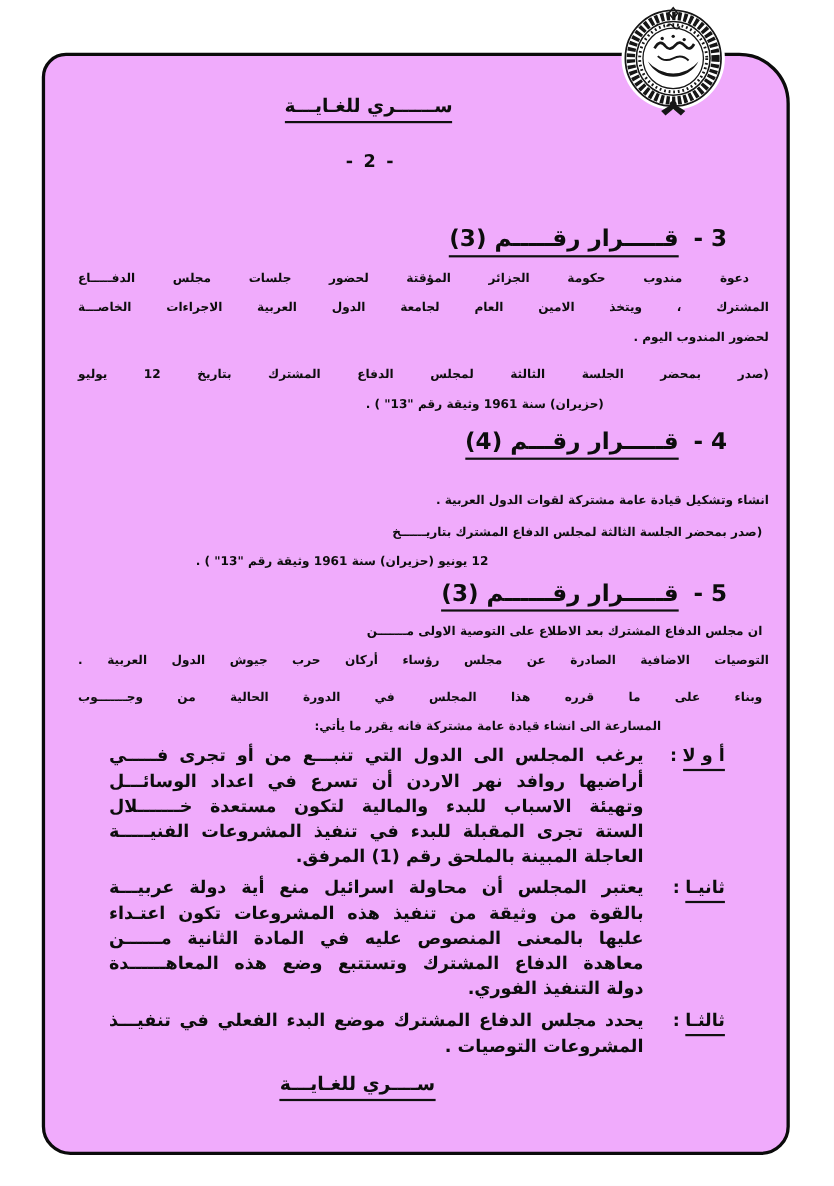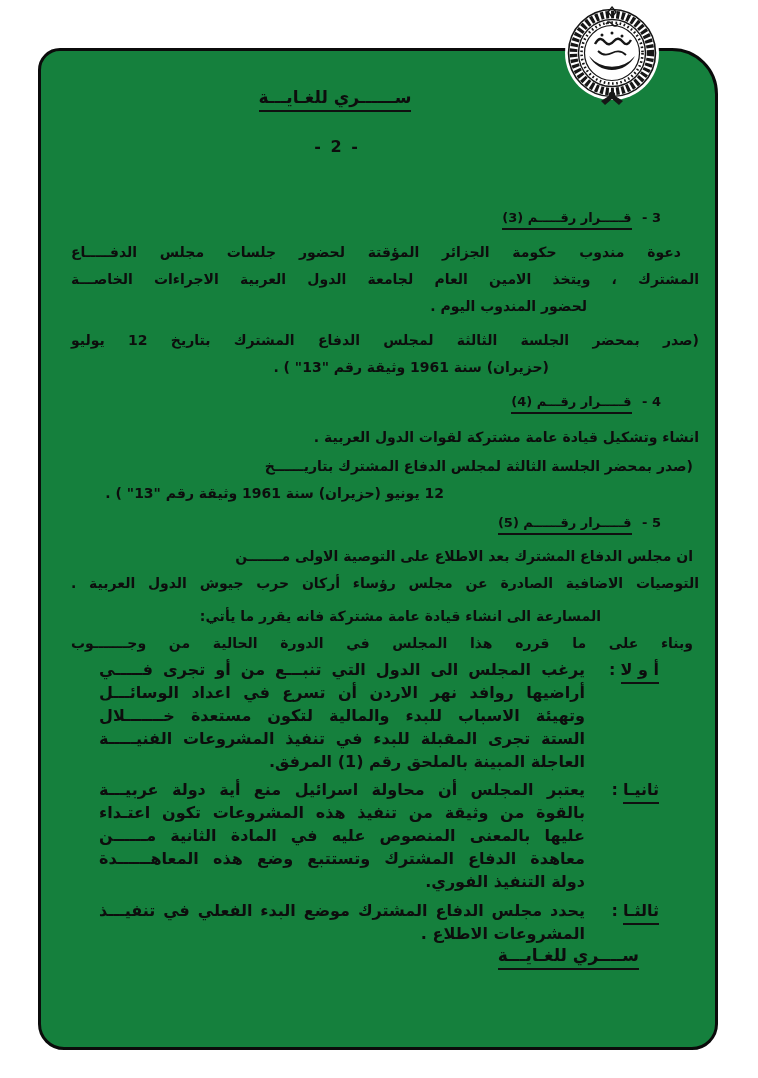--- a/index.html
+++ b/index.html
@@ -2,36 +2,36 @@
 <html lang="ar"><head>
 <meta charset="utf-8">
 <style>
   html,body{margin:0;padding:0;background:#ffffff;}
   body{
     width:758px;height:1078px;position:relative;overflow:hidden;
     font-family:"DejaVu Sans", sans-serif;color:#0d0d0d;
   }
   .frame{
     position:absolute;left:38px;top:48px;width:674px;height:996px;
-    border:3px solid #0b0b0b;background:#15803d;
+    border:3px solid #0b0b0b;background:#f0abfc;
     border-radius:22px 46px 26px 26px;
   }
   .emblem{position:absolute;left:564px;top:3px;width:96px;height:103px;z-index:3;}
   .content{
     position:absolute;inset:0;padding:0 16px 0 30px;direction:rtl;
     font-weight:bold;text-align:right;
   }
   .secret{font-size:17px;text-align:center;position:relative;}
   .secret-top{margin-top:36px;left:-50px;}
-  .secret-bottom{left:-60px;text-align:right;}
+  .secret-bottom{margin-top:14px;left:-60px;}
   .u{border-bottom:2px solid #101010;padding-bottom:3px;}
   .pagenum{margin-top:30px;font-size:16px;text-align:center;direction:ltr;position:relative;left:-48px;letter-spacing:2px;}
-  .sec-head{font-size:13px;margin-left:0;margin-right:38px;line-height:25px;}
+  .sec-head{font-size:21px;margin-left:0;margin-right:38px;line-height:25px;}
   .sec-num{margin-left:6px;}
-  .para{font-size:14px;line-height:27px;}
+  .para{font-size:11px;line-height:27px;}
   .line{min-height:27px;}
   .jl{text-align:justify;text-align-last:justify;}
   .rl{text-align:right;}
   .item{position:relative;padding-right:114px;font-size:16px;line-height:23px;}
   .item .line{min-height:23px;}
   .item-label{position:absolute;right:40px;top:0;white-space:nowrap;}
   .item-colon{margin-right:5px;}
 </style>
 </head>
 <body>
@@ -43,50 +43,50 @@
 
     <div class="pagenum">- 2 -</div>
 
     <div class="sec-head" style="margin-top:49px">
       <span class="sec-num">3 -</span>
       <span class="u">قـــــرار رقـــــم (3)</span>
     </div>
     <div class="para" style="margin-top:9px">
       <div class="line jl" style="text-indent:18px">دعوة مندوب حكومة الجزائر المؤقتة لحضور جلسات مجلس الدفـــــاع</div>
       <div class="line jl">المشترك ، ويتخذ الامين العام لجامعة الدول العربية الاجراءات الخاصـــة</div>
-      <div class="line rl" style="margin-right:112px">لحضور المندوب اليوم .</div>
+      <div class="line rl" style="">لحضور المندوب اليوم .</div>
     </div>
     <div class="para" style="margin-top:7px">
       <div class="line jl">(صدر بمحضر الجلسة الثالثة لمجلس الدفاع المشترك بتاريخ 12 يوليو</div>
       <div class="line rl" style="margin-right:150px">(حزيران) سنة 1961 وثيقة رقم "13" ) .</div>
     </div>
 
     <div class="sec-head" style="margin-top:8px">
       <span class="sec-num">4 -</span>
       <span class="u">قـــــرار رقـــم (4)</span>
     </div>
-    <div class="para" style="margin-top:10px">
+    <div class="para" style="margin-top:27px">
       <div class="line rl">انشاء وتشكيل قيادة عامة مشتركة لقوات الدول العربية .</div>
     </div>
     <div class="para" style="margin-top:2px">
       <div class="line rl" style="margin-right:6px">(صدر بمحضر الجلسة الثالثة لمجلس الدفاع المشترك بتاريــــــخ</div>
       <div class="line rl" style="margin-right:255px">12 يونيو (حزيران) سنة 1961 وثيقة رقم "13" ) .</div>
     </div>
 
     <div class="sec-head" style="margin-top:3px">
       <span class="sec-num">5 -</span>
-      <span class="u">قـــــرار رقــــــم (5)</span>
+      <span class="u">قـــــرار رقــــــم (3)</span>
     </div>
     <div class="para" style="margin-top:8px">
       <div class="line rl" style="margin-right:6px">ان مجلس الدفاع المشترك بعد الاطلاع على التوصية الاولى مـــــــن</div>
       <div class="line jl">التوصيات الاضافية الصادرة عن مجلس رؤساء أركان حرب جيوش الدول العربية .</div>
     </div>
     <div class="para" style="margin-top:6px">
+      <div class="line jl" style="margin-right:6px">وبناء على ما قرره هذا المجلس في الدورة الحالية من وجـــــــوب</div>
       <div class="line rl" style="margin-right:98px">المسارعة الى انشاء قيادة عامة مشتركة فانه يقرر ما يأتي:</div>
-      <div class="line jl" style="margin-right:6px">وبناء على ما قرره هذا المجلس في الدورة الحالية من وجـــــــوب</div>
     </div>
 
     <div class="item" style="margin-top:1px">
       <div class="item-label"><span class="u">أ و لا</span><span class="item-colon">:</span></div>
       <div class="line jl" style="margin-left:28px">يرغب المجلس الى الدول التي تنبـــع من أو تجرى فـــــي</div>
       <div class="line jl" style="margin-left:28px">أراضيها روافد نهر الاردن أن تسرع في اعداد الوسائـــل</div>
       <div class="line jl" style="margin-left:28px">وتهيئة الاسباب للبدء والمالية لتكون مستعدة خـــــــلال</div>
       <div class="line jl" style="margin-left:28px">الستة تجرى المقبلة للبدء في تنفيذ المشروعات الفنيـــــة</div>
       <div class="line rl">العاجلة المبينة بالملحق رقم (1) المرفق.</div>
     </div>
@@ -96,21 +96,21 @@
       <div class="line jl" style="margin-left:28px">يعتبر المجلس أن محاولة اسرائيل منع أية دولة عربيـــة</div>
       <div class="line jl" style="margin-left:28px">بالقوة من وثيقة من تنفيذ هذه المشروعات تكون اعتـداء</div>
       <div class="line jl" style="margin-left:28px">عليها بالمعنى المنصوص عليه في المادة الثانية مــــــن</div>
       <div class="line jl" style="margin-left:28px">معاهدة الدفاع المشترك وتستتبع وضع هذه المعاهــــــدة</div>
       <div class="line rl">دولة التنفيذ الفوري.</div>
     </div>
 
     <div class="item" style="margin-top:6px">
       <div class="item-label"><span class="u">ثالثـا</span><span class="item-colon">:</span></div>
       <div class="line jl" style="margin-left:28px">يحدد مجلس الدفاع المشترك موضع البدء الفعلي في تنفيـــذ</div>
-      <div class="line rl">المشروعات الاطلاع .</div>
+      <div class="line rl">المشروعات التوصيات .</div>
     </div>
 
     <div class="secret secret-bottom"><span class="u">ســــري للغـايـــة</span></div>
 
   </div>
 </div>
 
 <div class="emblem">
   <svg viewBox="0 0 96 103" width="96" height="103">
     <circle cx="48" cy="50" r="47" fill="#ffffff"></circle>

